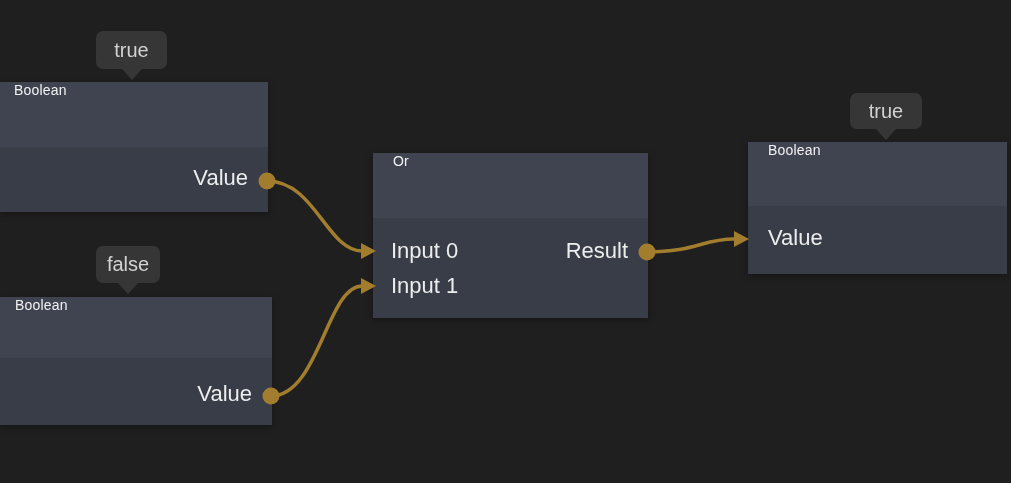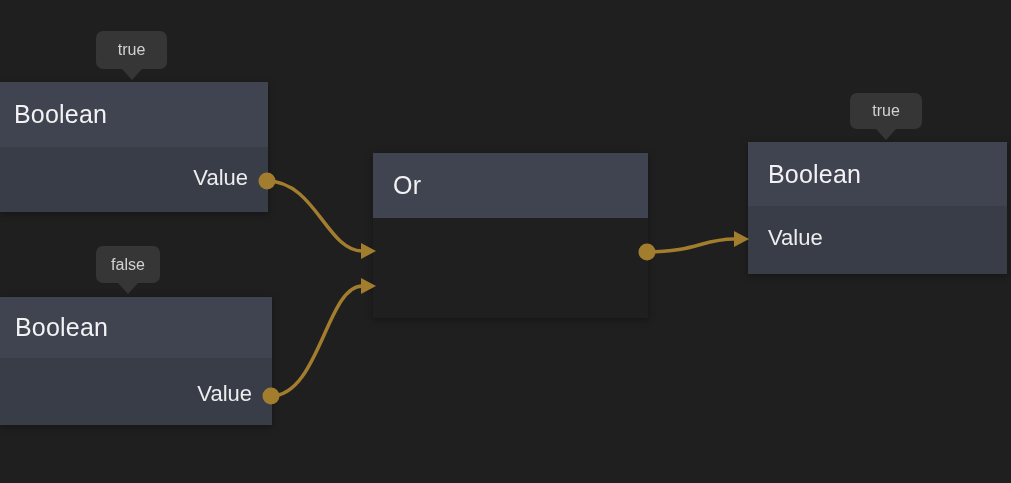--- a/index.html
+++ b/index.html
@@ -13,43 +13,43 @@
   }
   .node {
     position: absolute;
     display: flex;
     flex-direction: column;
     box-shadow: 0 2px 7px rgba(0,0,0,0.35);
   }
   .node-header {
     background: var(--node-header, #3f4450);
     display: flex;
-    align-items: center;
-    font-size: 25px;
+    align-items: flex-start;
+    font-size: 14px;
     letter-spacing: 0.2px;
     color: var(--node-text, #f2f2f3);
   }
   .node-body {
     background: var(--node-body, #393d48);
     flex: 1;
     box-sizing: border-box;
   }
   .port-row {
     height: 35px;
     display: flex;
     align-items: center;
     font-size: 22px;
     color: var(--port-text, #eceded);
   }
   .port-row.output { justify-content: flex-end; }
   .tooltip {
     position: absolute;
     background: var(--tooltip-bg, #363636);
     color: var(--tooltip-text, #d2d2d2);
-    font-size: 16px;
+    font-size: 20px;
     border-radius: 7px;
     display: flex;
     align-items: center;
     justify-content: center;
     z-index: 3;
   }
   .tooltip::after {
     content: "";
     position: absolute;
     top: 100%;
@@ -111,20 +111,29 @@
       <div class="port-row output" style="padding-right:20px;">
         <span>Value</span>
       </div>
     </div>
   </div>
 
   <div class="node" style="left:373px; top:153px; width:275px; height:165px;">
     <div class="node-header" style="height:65px; padding-left:20px;">
       <span>Or</span>
     </div>
+    <div class="node-body" style="padding-top:15px;">
+      <div class="port-row" style="padding:0 20px 0 18px; justify-content:space-between;">
+        <span>Input 0</span>
+        <span>Result</span>
+      </div>
+      <div class="port-row" style="padding-left:18px;">
+        <span>Input 1</span>
+      </div>
+    </div>
   </div>
 
   <div class="node" style="left:748px; top:142px; width:259px; height:132px;">
     <div class="node-header" style="height:64px; padding-left:20px;">
       <span>Boolean</span>
     </div>
     <div class="node-body" style="padding-top:14px;">
       <div class="port-row" style="padding-left:20px;">
         <span>Value</span>
       </div>

